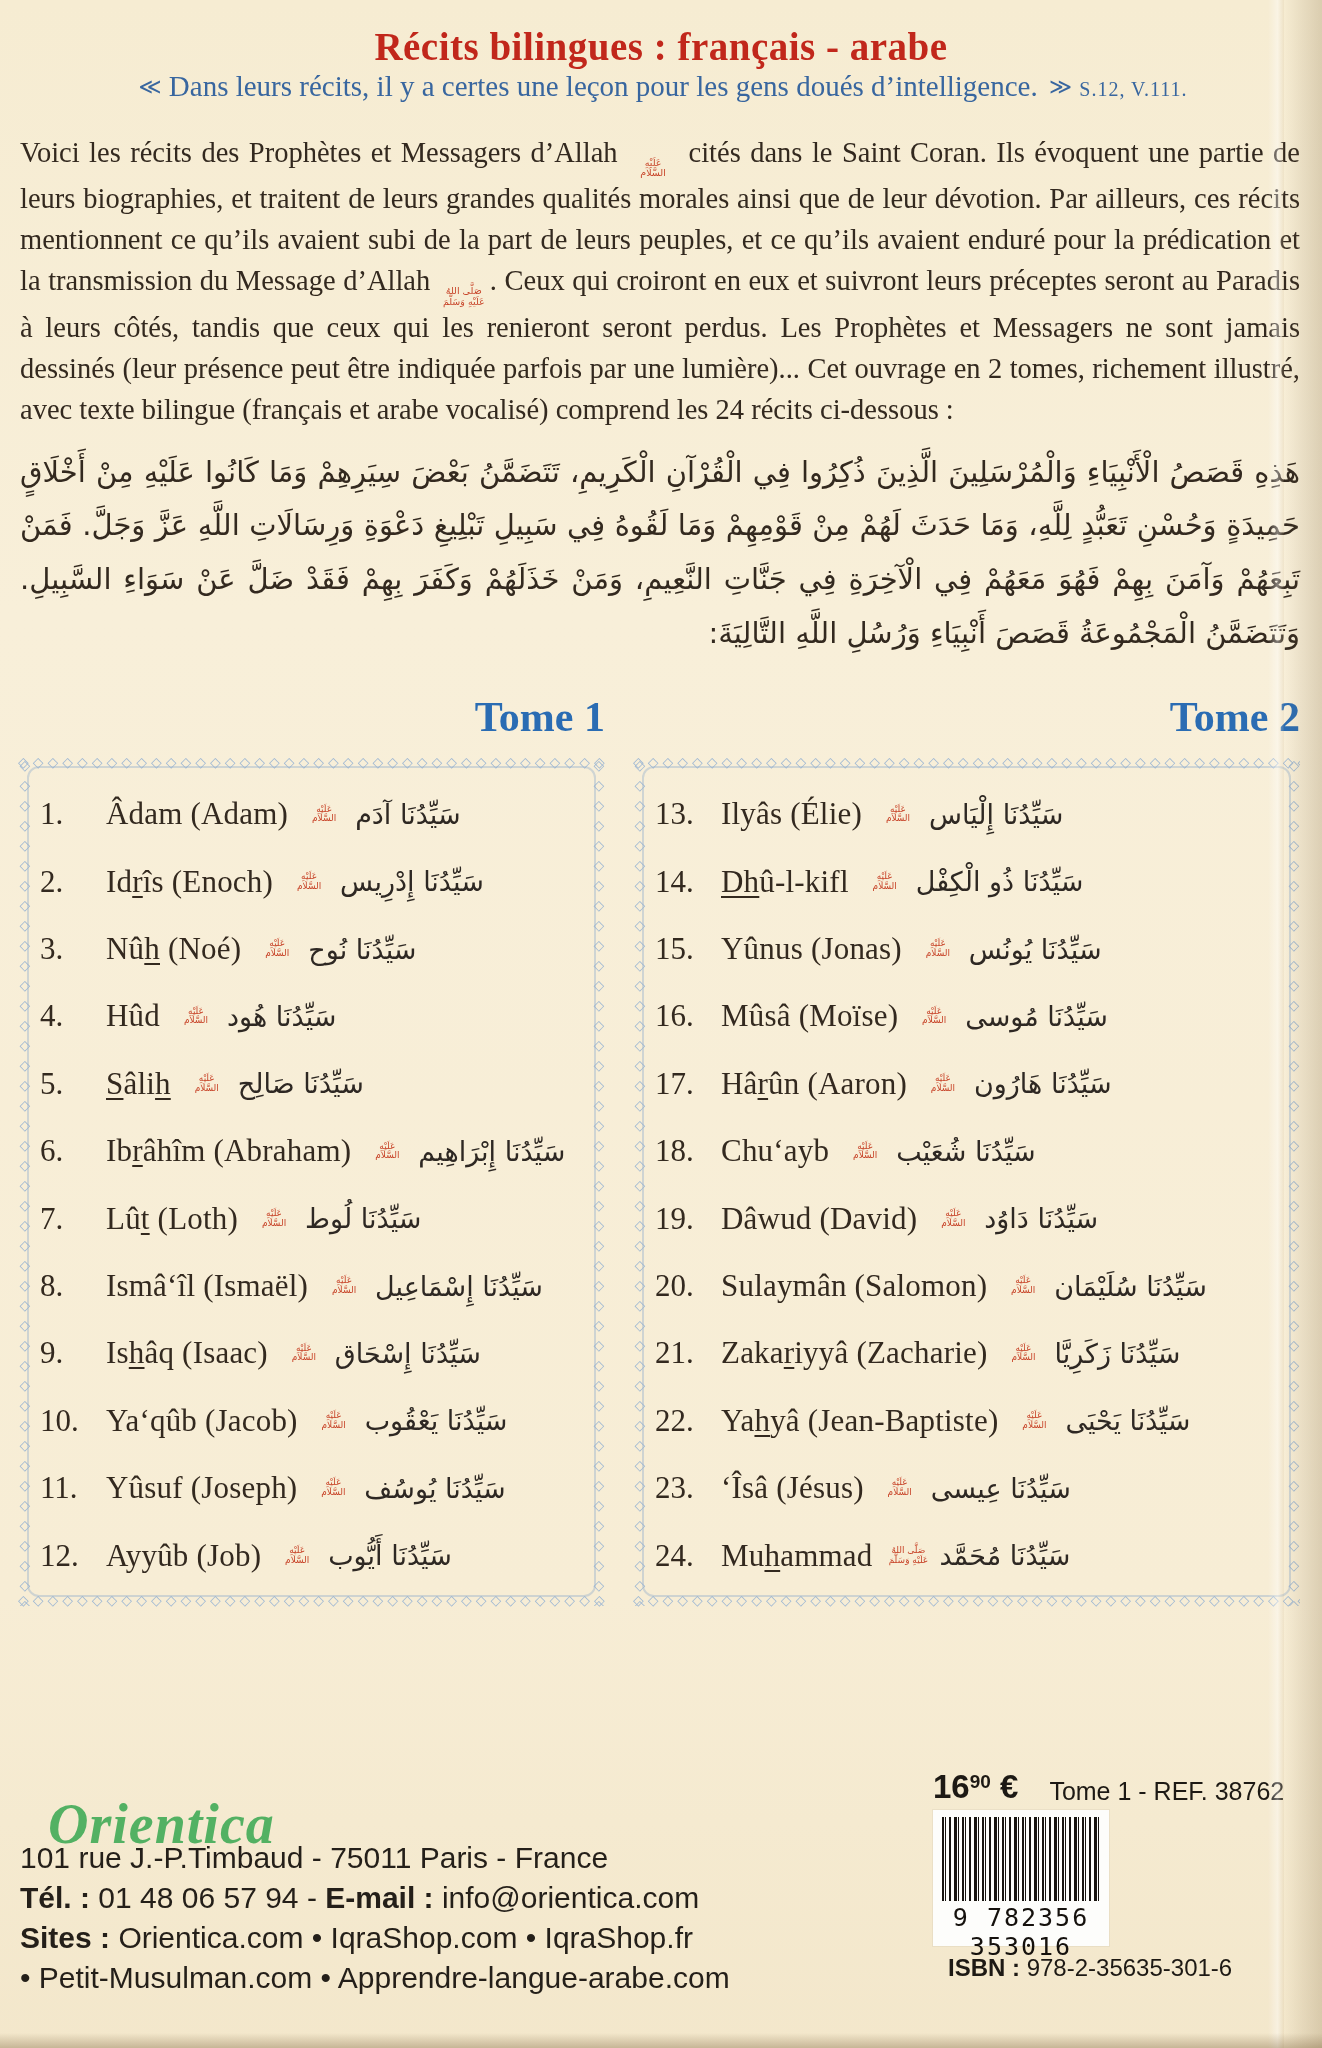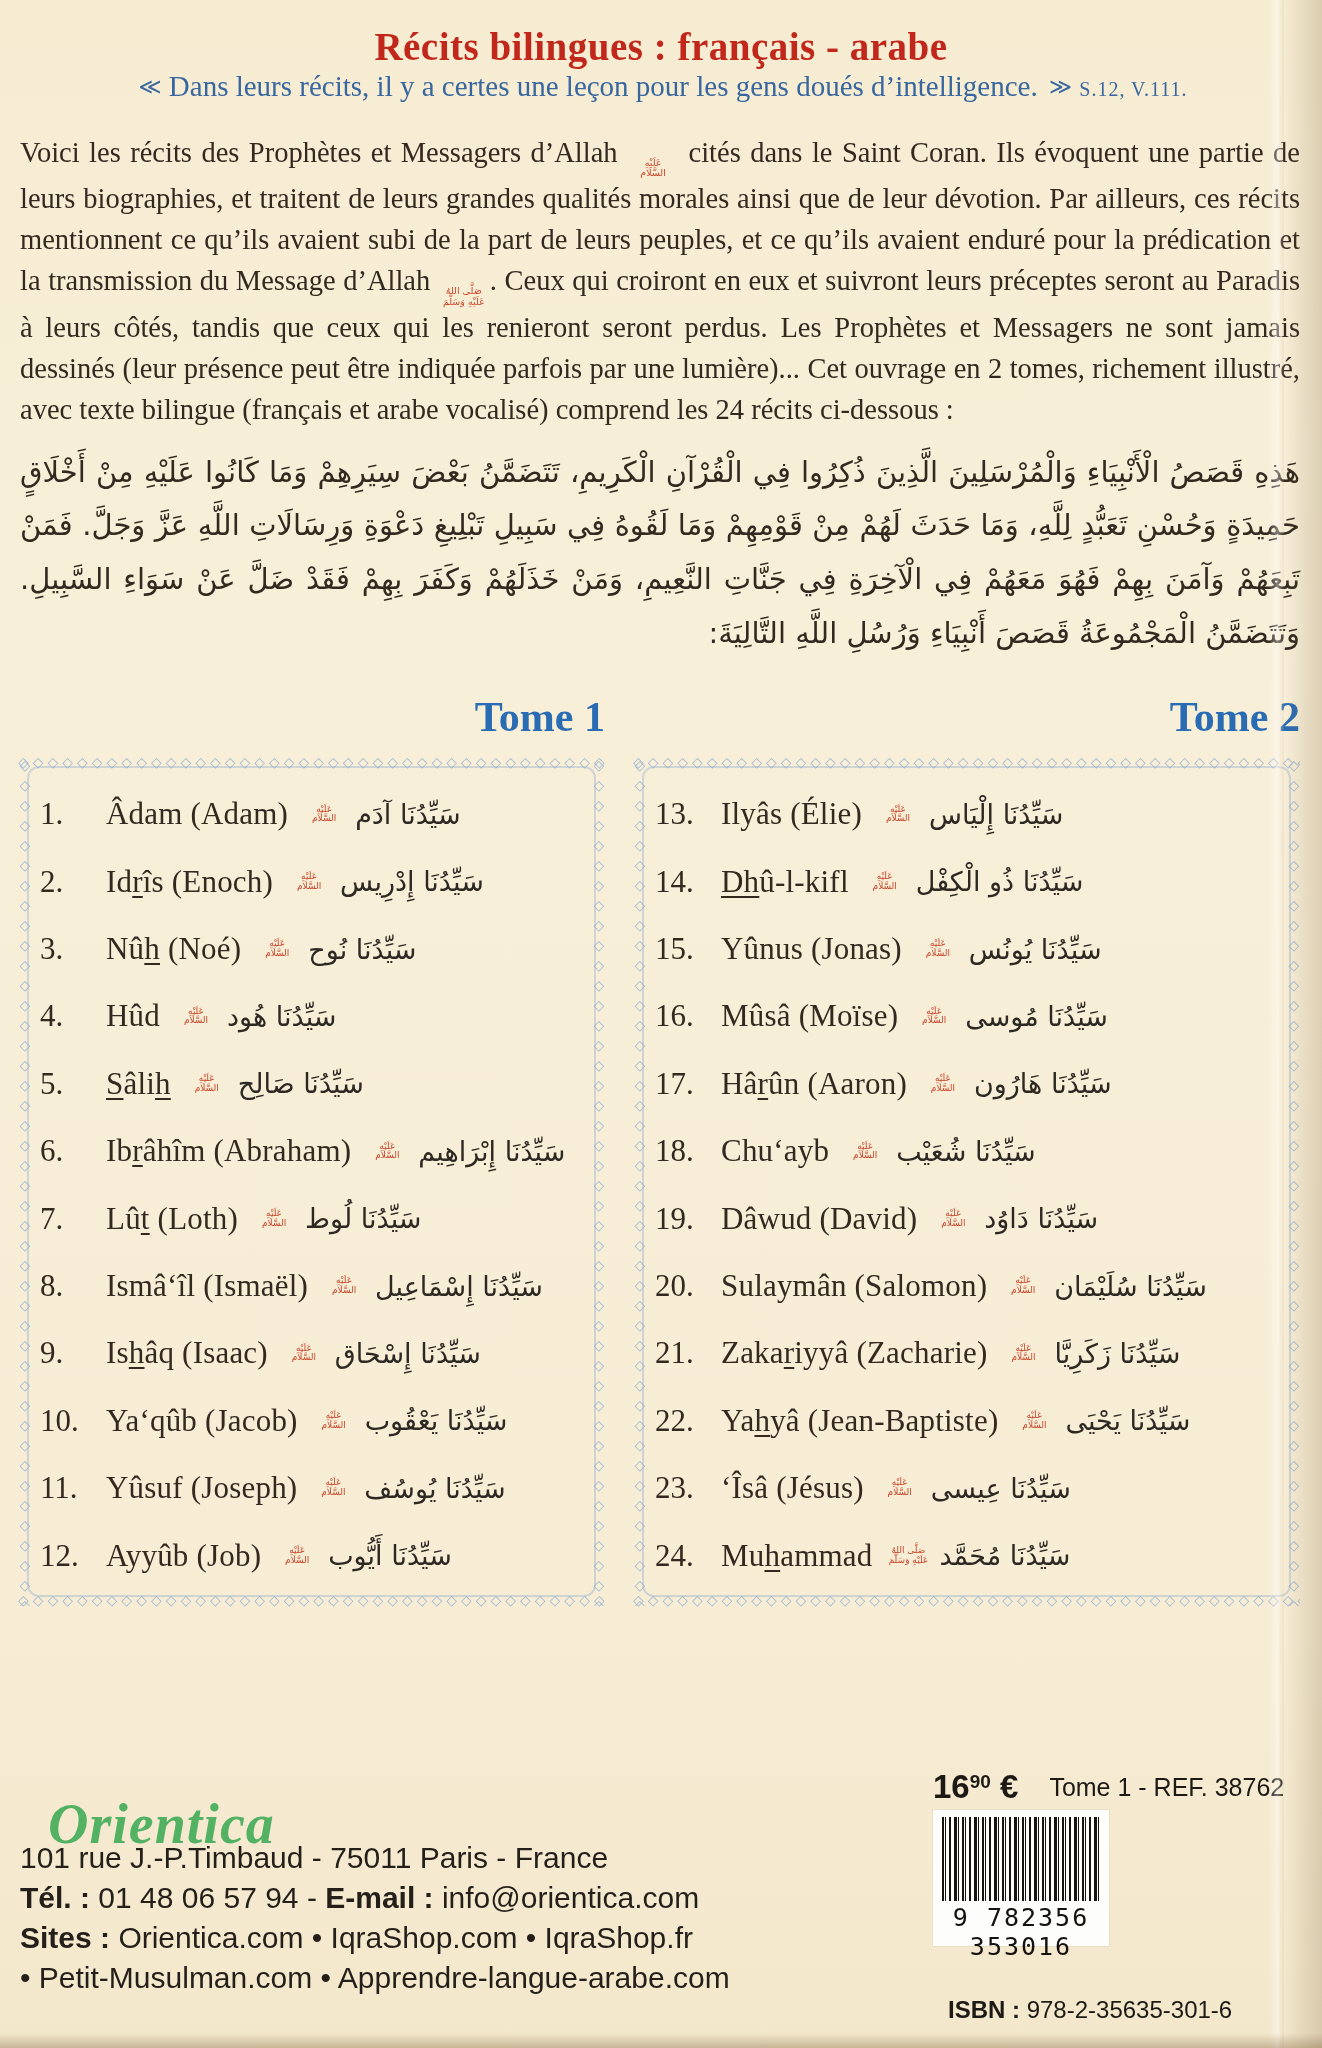--- a/index.html
+++ b/index.html
@@ -43,30 +43,30 @@
   .fr-name u{text-underline-offset:4px;text-decoration-thickness:2px;}
   .ar-wrap{margin-left:12px;direction:rtl;display:inline-flex;align-items:center;gap:7px;
            font-family:"DejaVu Sans",sans-serif;font-size:27px;color:#2e2823;}
   .ar-wrap .stamp{font-size:9px;min-width:42px;}
   
   .logo{position:absolute;left:48px;top:1796px;font:italic 700 56px/1 "Liberation Serif",serif;color:#53b163;letter-spacing:1px;}
   .addr{position:absolute;left:20px;top:1838px;font-family:"Liberation Sans",sans-serif;
         font-size:30px;line-height:40px;color:#241f19;}
   .addr b{font-weight:700;}
   .retail{position:absolute;left:933px;top:1768px;font-family:"Liberation Sans",sans-serif;color:#1d1914;}
-  .price-row{display:flex;align-items:center;gap:31px;}
+  .price-row{display:flex;align-items:flex-end;gap:31px;}
   .price{font-size:33px;font-weight:600;}
   .price .sup{font-size:19px;vertical-align:10px;font-weight:600;}
   .ref{font-size:25px;}
   .barcode{position:absolute;left:933px;top:1810px;width:176px;height:136px;background:#fdfdfb;
            box-shadow:0 0 0 1px rgba(0,0,0,.04);}
   .bars{margin:7px 9px 0;height:84px;
         background:repeating-linear-gradient(90deg,#17130f 0 2px,#fdfdfb 2px 3px,#17130f 3px 4px,#fdfdfb 4px 7px,#17130f 7px 9px,#fdfdfb 9px 12px,#17130f 12px 15px,#fdfdfb 15px 16px,#17130f 16px 17px,#fdfdfb 17px 20px);}
   .bar-digits{margin-top:2px;text-align:center;font-family:"DejaVu Sans Mono",monospace;font-size:25px;letter-spacing:2px;color:#15110d;}
-  .isbn{position:absolute;left:948px;top:1996px;font-family:"Liberation Sans",sans-serif;font-size:24px;color:#1d1914;}
+  .isbn{position:absolute;left:948px;top:1954px;font-family:"Liberation Sans",sans-serif;font-size:24px;color:#1d1914;}
   .isbn b{font-weight:700;}
   
   .edge-right{position:absolute;top:0;right:0;width:38px;height:100%;
               background:linear-gradient(90deg,rgba(120,94,52,0) 0%,rgba(120,94,52,.10) 45%,rgba(120,94,52,.22) 100%);}
   .edge-crease{position:absolute;top:0;right:38px;width:16px;height:100%;
                background:linear-gradient(90deg,rgba(255,255,255,0) 0%,rgba(255,255,255,.4) 60%,rgba(180,150,100,.12) 100%);}
   .edge-bottom{position:absolute;bottom:0;left:0;width:100%;height:15px;
                background:linear-gradient(180deg,rgba(104,78,40,0),rgba(104,78,40,.32));}
 </style>
 </head>

